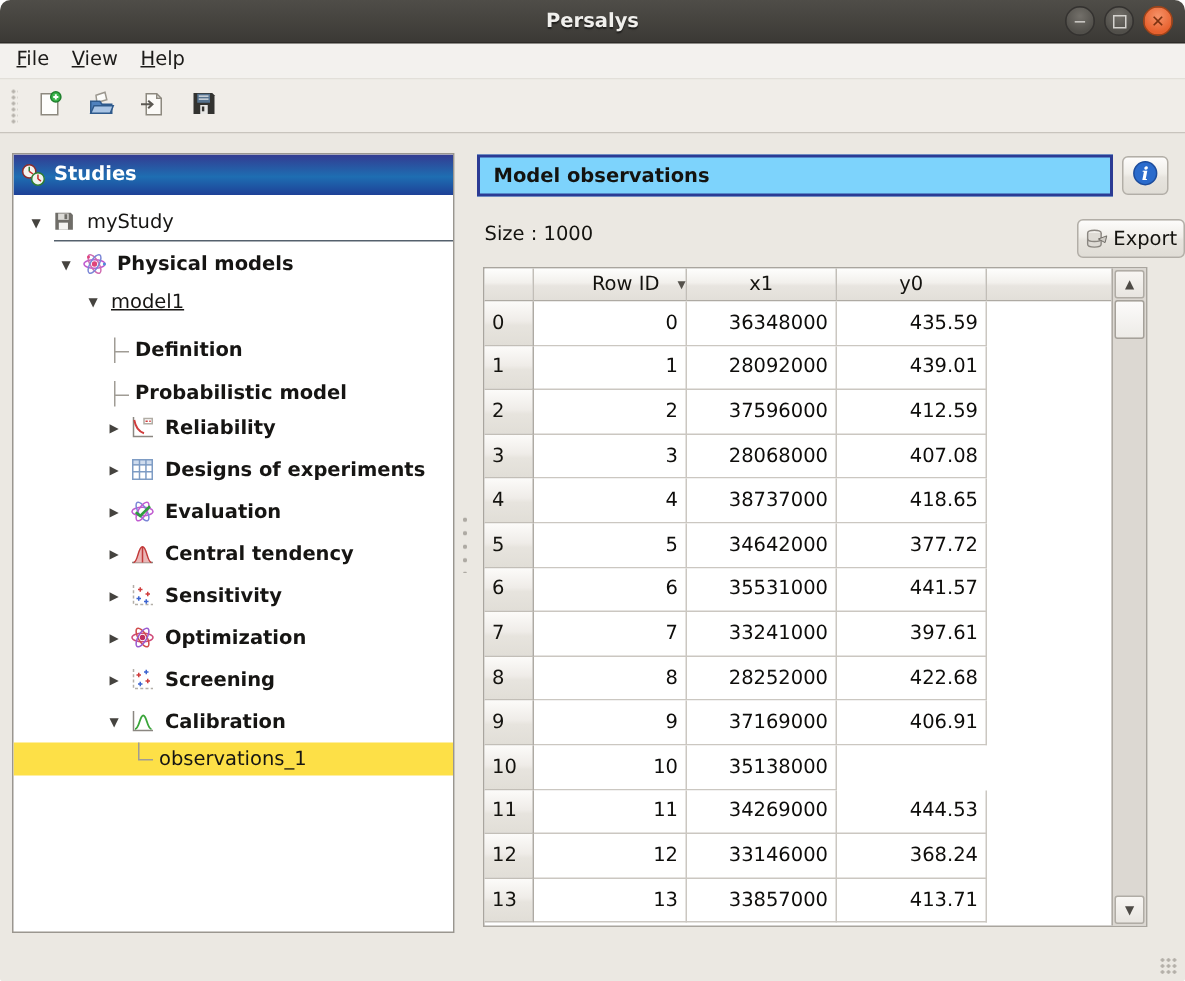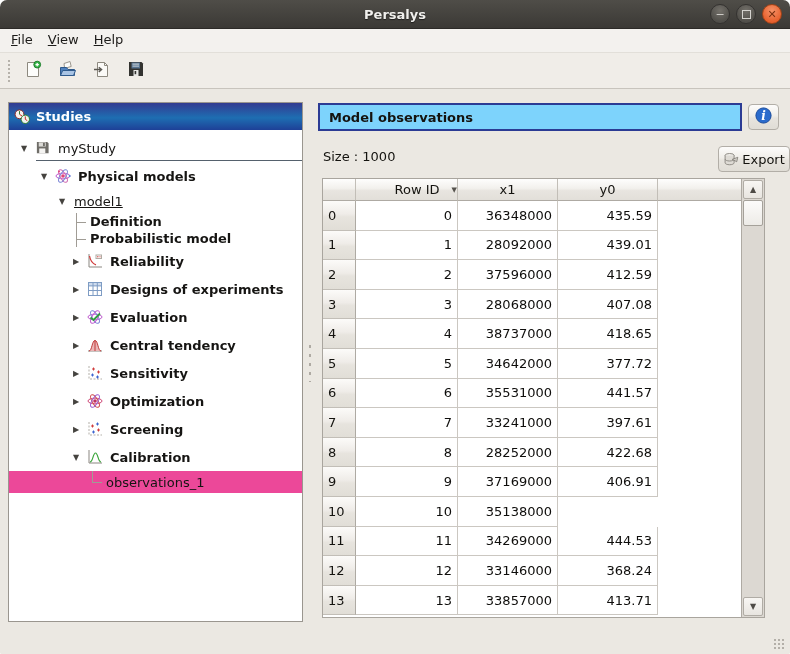--- a/index.html
+++ b/index.html
@@ -39,25 +39,25 @@
   .tlabel{font-size:13px;color:#161513;padding-left:1px;}
   .tlabel.b{font-weight:bold;}
   .tlabel.u{text-decoration:underline;}
   .branch{position:relative;width:16px;height:100%;flex:none;}
   .branch::before{content:'';position:absolute;left:3px;top:0;bottom:0;width:1px;background:#a09c95;}
   .branch::after{content:'';position:absolute;left:3px;top:50%;width:10px;height:1px;background:#a09c95;}
   .k-study{height:26px;margin-top:5px;padding-left:12px;position:relative;}
   .k-study::after{content:'';position:absolute;left:27px;right:0;bottom:0;height:1px;background:#55616d;}
   .k-group{height:26px;margin-top:2px;padding-left:32px;}
   .k-model{height:24px;padding-left:50px;}
-  .k-attr{height:17px;padding-left:64px;}
+  .k-attr{height:17px;padding-left:64px;margin-top:12px;}
   .k-category{height:28px;padding-left:64px;}
   .k-leaf{height:22px;padding-left:80px;}
   .k-leaf .branch::before{bottom:50%;}
-  .trow.sel{background:#ec4899;}
+  .trow.sel{background:#fde047;}
 
   .splitter{position:absolute;left:306px;top:253px;width:8px;height:40px;background-image:radial-gradient(#aeaaa3 1.2px,transparent 1.5px);background-size:8px 9px;background-position:center top;}
 
   
   .titlebox{position:absolute;left:318px;top:14px;width:424px;height:28px;box-sizing:border-box;background:#7dd3fc;border:2px solid #2b3b94;display:flex;align-items:center;padding-left:9px;font-size:13px;font-weight:bold;color:#14130f;}
   .btn{box-sizing:border-box;background:linear-gradient(#fdfcfb,#f0eee9 45%,#e7e4de 55%,#e0ddd6);border:1px solid #b2aea7;border-radius:4px;display:flex;align-items:center;justify-content:center;font-family:"DejaVu Sans",sans-serif;}
   .infobtn{position:absolute;left:748px;top:15px;width:31px;height:26px;}
   .exportbtn{position:absolute;left:718px;top:57px;width:72px;height:26px;font-size:13px;color:#14130f;padding:0 6px;}
   .exportbtn .eicon{margin-right:3px;display:flex;}
   .sizelabel{position:absolute;left:323px;top:60px;font-size:13px;color:#14130f;}

